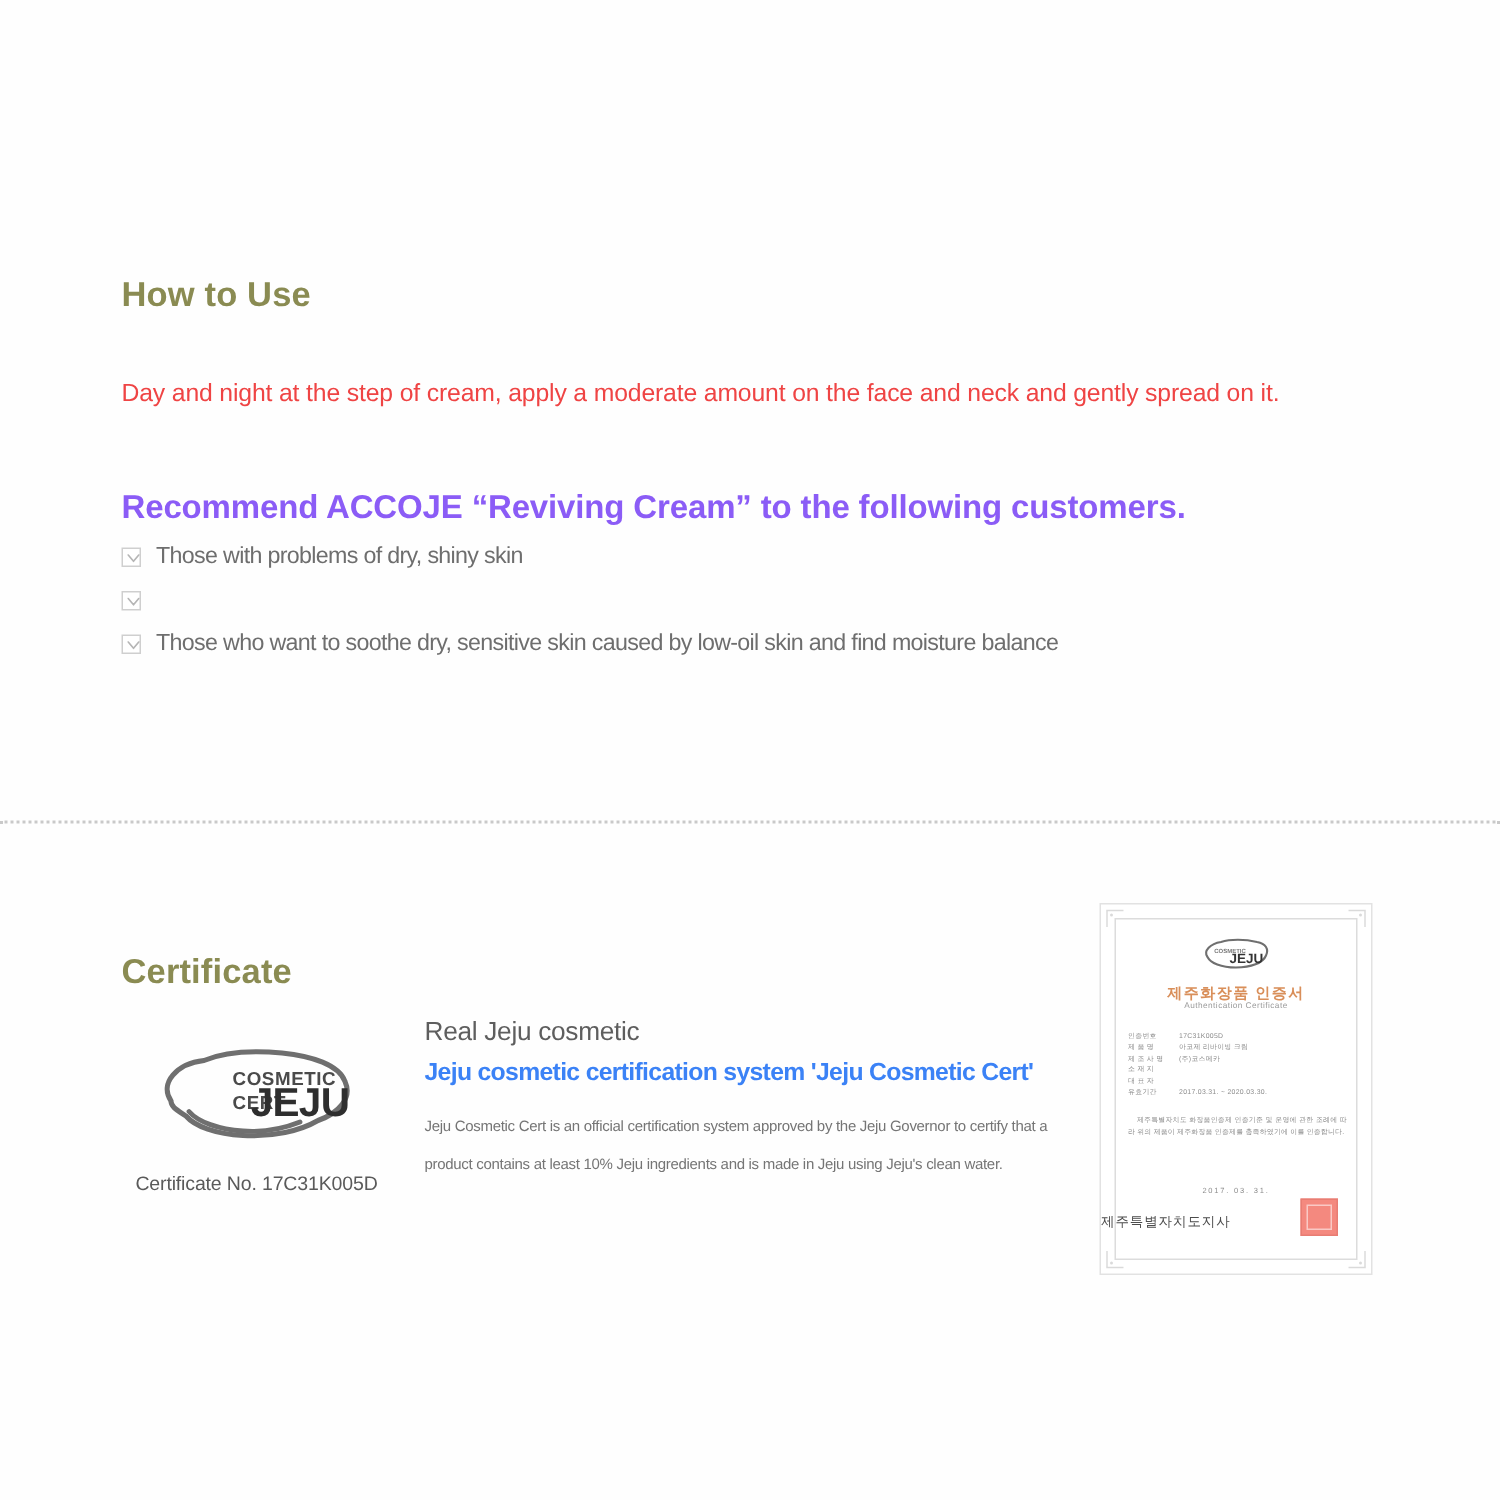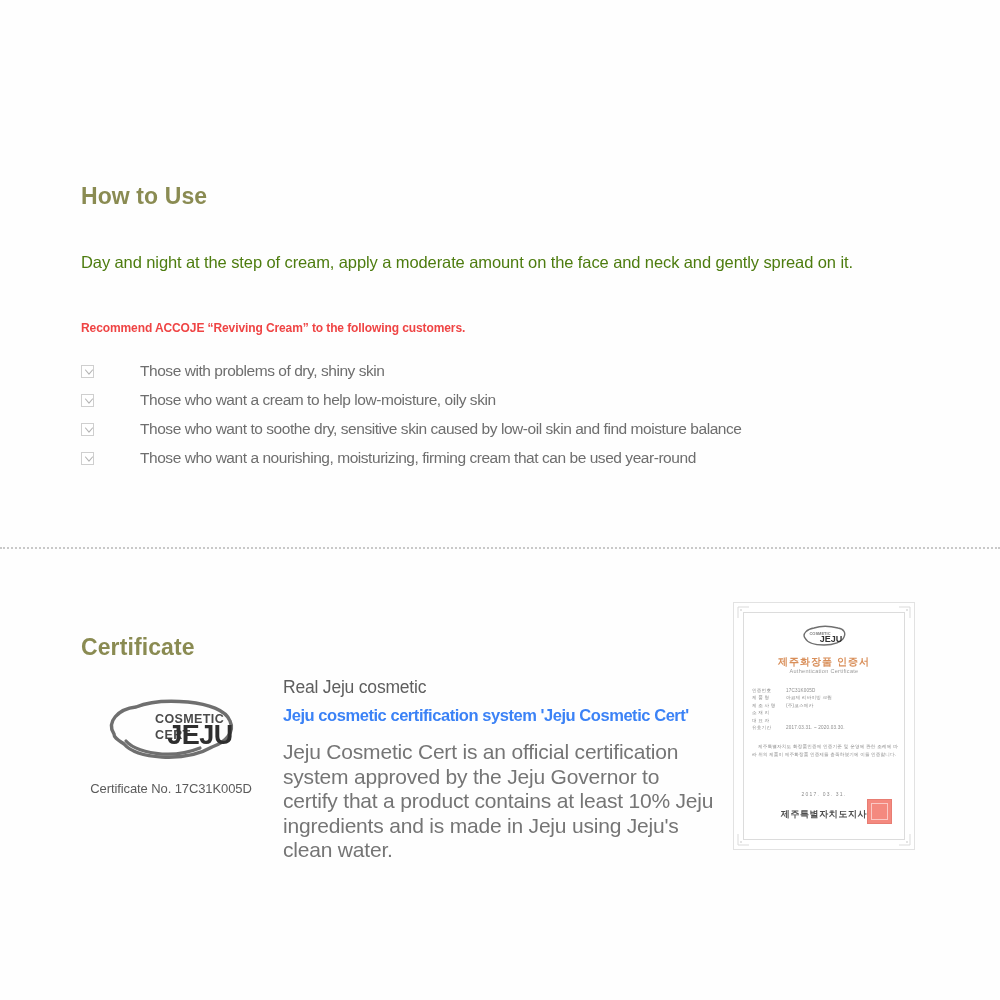--- a/index.html
+++ b/index.html
@@ -43,48 +43,47 @@
     top: 164px;
   }
 
   .howto-intro {
     position: absolute;
     left: 81px;
     top: 231px;
     width: 790px;
     font-size: 16.5px;
     line-height: 28px;
-    color: #4d7c0f;
+    color: #ef4444;
     letter-spacing: -0.1px;
   }
 
   .howto-recommend {
     position: absolute;
     left: 81px;
     top: 304px;
-    font-size: 12px;
+    font-size: 22px;
     line-height: 24px;
-    color: #ef4444;
+    color: #8b5cf6;
     font-weight: 600;
     letter-spacing: -0.1px;
   }
 
   .howto-list {
     position: absolute;
     left: 81px;
     top: 359px;
     width: 860px;
   }
 
   .howto-list-item {
     display: flex;
     align-items: center;
     height: 24px;
     margin-bottom: 5px;
-    gap: 36px;
   }
 
   .checkbox-icon {
     flex: 0 0 auto;
     width: 13px;
     height: 13px;
     border: 1px solid #cfcfcf;
     margin-right: 10px;
     position: relative;
     background: #fff;
@@ -167,21 +166,21 @@
     color: #3b82f6;
     font-weight: 700;
     line-height: 26px;
     letter-spacing: -0.45px;
     margin-top: 2px;
     white-space: nowrap;
   }
 
   .cert-body {
     margin-top: 12px;
-    font-size: 21px;
+    font-size: 10px;
     color: #757575;
     line-height: 24.5px;
     letter-spacing: -0.2px;
     width: 435px;
   }
 
   
   .cert-image {
     position: absolute;
     left: 733px;
@@ -284,25 +283,25 @@
     text-align: center;
     font-size: 5px;
     color: #8c8c8c;
     letter-spacing: 1.2px;
   }
 
   .cert-doc-issuer {
     position: absolute;
     left: 0; right: 0;
     top: 205px;
-    text-align: center;
+    text-align: left;
     font-size: 9px;
     color: #4c4c4c;
     letter-spacing: 0.6px;
-    font-weight: 700;
+    font-weight: 400;
   }
 
   .cert-doc-seal {
     position: absolute;
     right: 22px;
     top: 196px;
     width: 25px;
     height: 25px;
     background: #f2685c;
     opacity: 0.78;
@@ -337,37 +336,28 @@
             </svg>
           </span>
           <span class="howto-list-label">Those with problems of dry, shiny skin</span>
         </li>
         <li class="howto-list-item">
           <span class="checkbox-icon">
             <svg width="10" height="9" viewBox="0 0 10 9">
               <path d="M1.5 2 L5 6.2 L8.5 2" fill="none" stroke="#b5b5b5" stroke-width="1.1" stroke-linecap="round" stroke-linejoin="round"></path>
             </svg>
           </span>
-          <span class="howto-list-label">Those who want a cream to help low-moisture, oily skin</span>
         </li>
         <li class="howto-list-item">
           <span class="checkbox-icon">
             <svg width="10" height="9" viewBox="0 0 10 9">
               <path d="M1.5 2 L5 6.2 L8.5 2" fill="none" stroke="#b5b5b5" stroke-width="1.1" stroke-linecap="round" stroke-linejoin="round"></path>
             </svg>
           </span>
           <span class="howto-list-label">Those who want to soothe dry, sensitive skin caused by low-oil skin and find moisture balance</span>
-        </li>
-        <li class="howto-list-item">
-          <span class="checkbox-icon">
-            <svg width="10" height="9" viewBox="0 0 10 9">
-              <path d="M1.5 2 L5 6.2 L8.5 2" fill="none" stroke="#b5b5b5" stroke-width="1.1" stroke-linecap="round" stroke-linejoin="round"></path>
-            </svg>
-          </span>
-          <span class="howto-list-label">Those who want a nourishing, moisturizing, firming cream that can be used year-round</span>
         </li>
       </ul>
   </section>
 
   <div class="divider-dotted"></div>
 
   <section>
 
     <h2 class="section-heading cert-heading">Certificate</h2>
 

